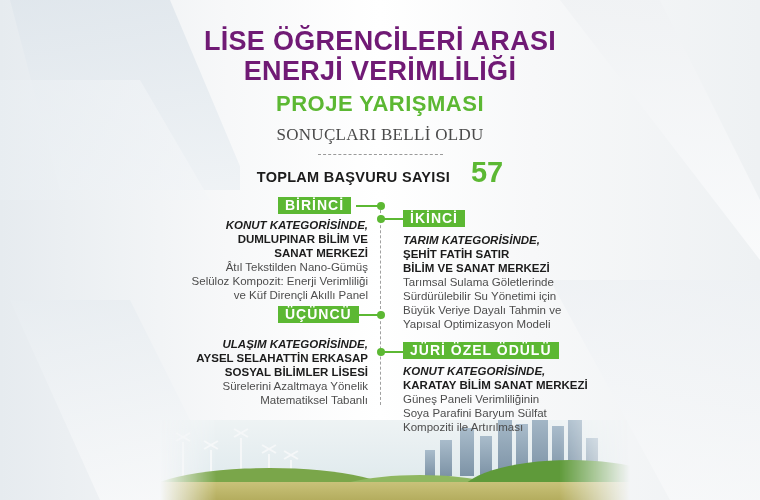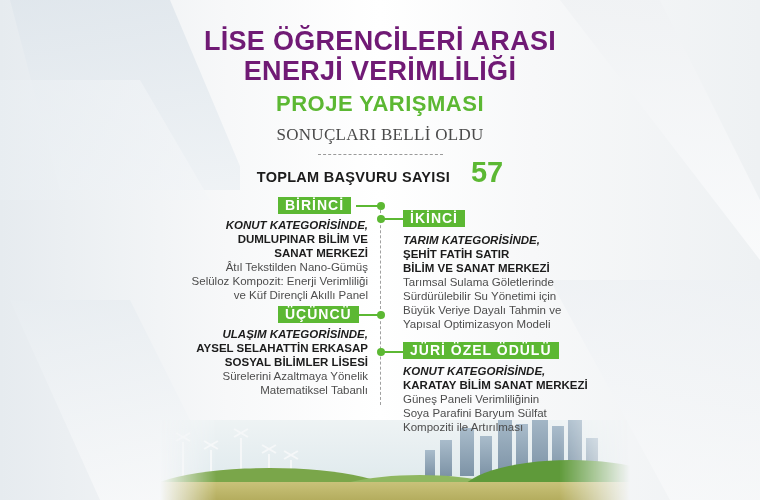--- a/index.html
+++ b/index.html
@@ -140,21 +140,21 @@
   <div class="cat">TARIM KATEGORİSİNDE,</div>
   <div class="school">ŞEHİT FATİH SATIR</div>
   <div class="school">BİLİM VE SANAT MERKEZİ</div>
   <div class="desc">Tarımsal Sulama Göletlerinde</div>
   <div class="desc">Sürdürülebilir Su Yönetimi için</div>
   <div class="desc">Büyük Veriye Dayalı Tahmin ve</div>
   <div class="desc">Yapısal Optimizasyon Modeli</div>
 </div>
 
 <div class="badge" style="left:278px;top:306px;">ÜÇÜNCÜ</div>
-<div class="entry left" style="right:392px;top:327px;text-align:right;">
+<div class="entry left" style="right:392px;top:337px;text-align:right;">
   <div class="cat">ULAŞIM KATEGORİSİNDE,</div>
   <div class="school">AYSEL SELAHATTİN ERKASAP</div>
   <div class="school">SOSYAL BİLİMLER LİSESİ</div>
   <div class="desc">Sürelerini Azaltmaya Yönelik</div>
   <div class="desc">Matematiksel Tabanlı</div>
 </div>
 
 <div class="badge" style="left:403px;top:342px;">JÜRİ ÖZEL ÖDÜLÜ</div>
 <div class="entry right" style="left:403px;top:364px;">
   <div class="cat">KONUT KATEGORİSİNDE,</div>

